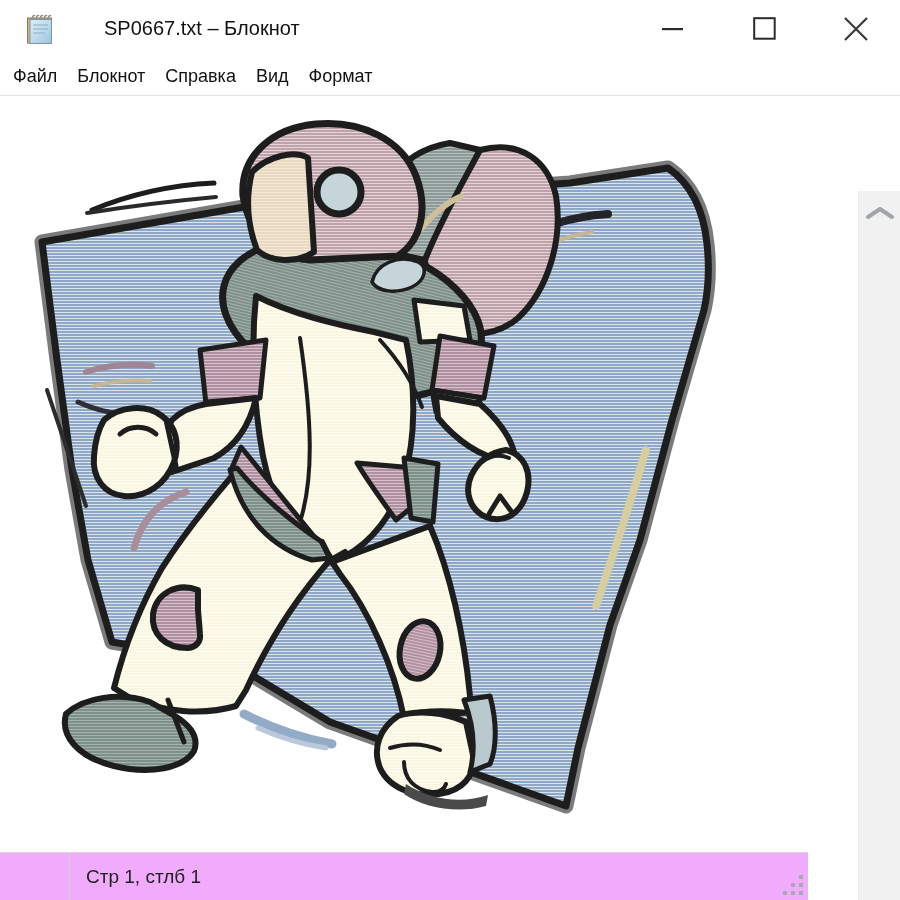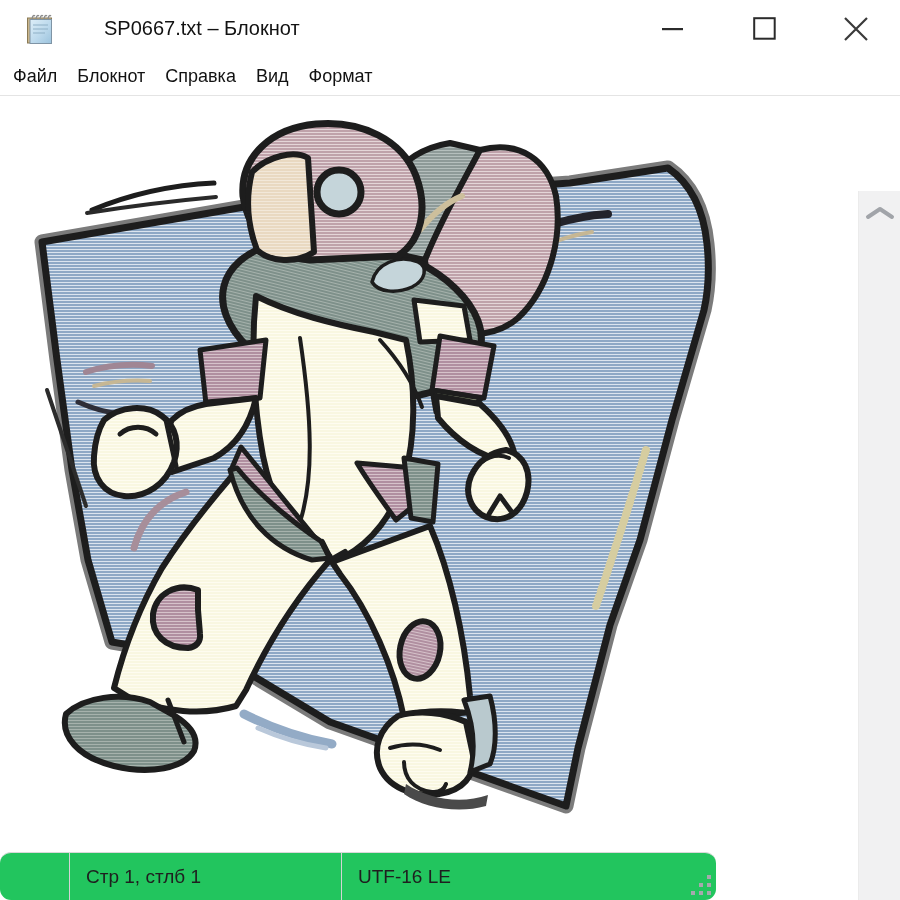--- a/index.html
+++ b/index.html
@@ -19,23 +19,23 @@
   
   .content{position:absolute;top:95px;left:0;width:900px;height:757px;background:#fff;
            border-top:1px solid #e4e4e4;box-sizing:border-box;}
   svg.art{position:absolute;left:0;top:-1px;}
   .vscroll{position:absolute;right:0;top:95px;width:42px;height:757px;background:#f1f1f2;
            border-left:1px solid #ebebeb;box-sizing:border-box;}
   .scroll-btn{position:absolute;left:0;width:41px;height:44px;display:flex;
               align-items:center;justify-content:center;}
   .scroll-up{top:0}
   
-  .statusbar{position:absolute;left:0;top:852px;width:716px;height:48px;background:#22c55e;
+  .statusbar{position:absolute;left:0;top:852px;width:808px;height:48px;background:#f0abfc;
              border-top:1px solid #d9d9d9;box-sizing:border-box;display:flex;
-             font-size:19px;color:#1f1f1f;border-radius:11px;}
+             font-size:19px;color:#1f1f1f;}
   .cell{display:flex;align-items:center;padding-left:16px;box-sizing:border-box;
         border-left:1px solid #d4d4d4;white-space:nowrap;overflow:hidden;}
   .cell.first{border-left:none;}
   .c1{width:69px}.c2{width:272px}.c3{width:102px}.c4{width:223px}.c5{flex:1}
   .grip{position:absolute;right:3px;bottom:3px;}
 </style>
 </head>
 <body>
 
 <div class="titlebar">
@@ -222,21 +222,20 @@
         <path d="M3,11 L15,3 L27,11" stroke="#a1a4a9" stroke-width="4" fill="none" stroke-linecap="round" stroke-linejoin="round"></path>
       </svg>
     </div>
 
   </div>
 </div>
 
 <div class="statusbar">
   <div class="cell c1 first"></div>
   <div class="cell c2">Стр 1, стлб 1</div>
-  <div class="cell c5">UTF-16 LE</div>
   <svg class="grip" width="22" height="22">
     <g fill="#a6a9ad">
       <rect x="16" y="0" width="4" height="4"></rect>
       <rect x="16" y="8" width="4" height="4"></rect>
       <rect x="8" y="8" width="4" height="4"></rect>
       <rect x="16" y="16" width="4" height="4"></rect>
       <rect x="8" y="16" width="4" height="4"></rect>
       <rect x="0" y="16" width="4" height="4"></rect>
     </g>
   </svg>

